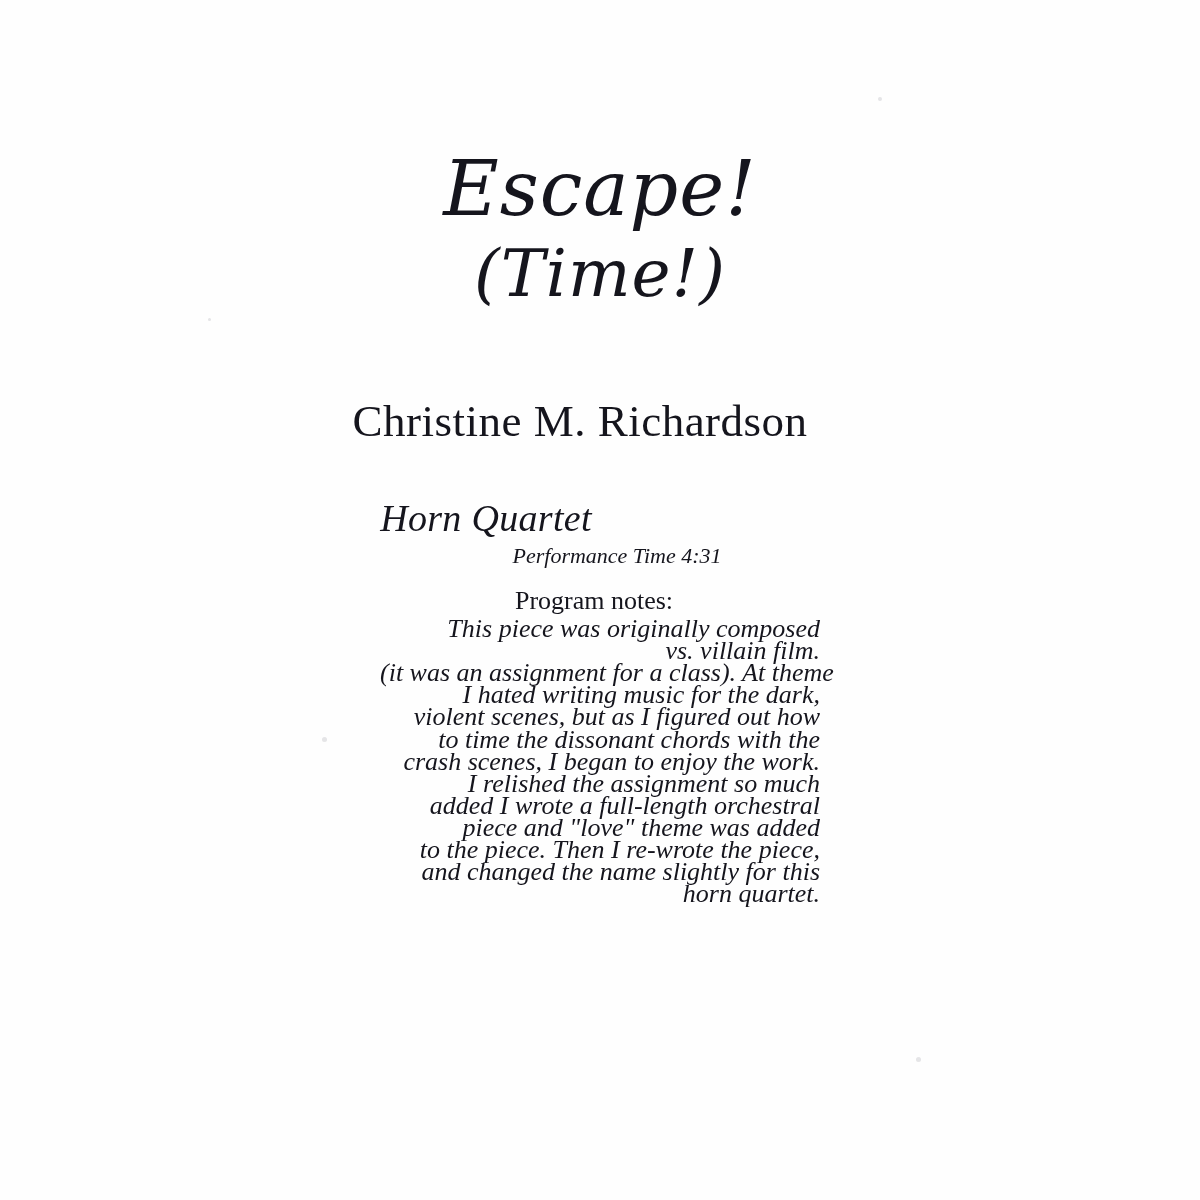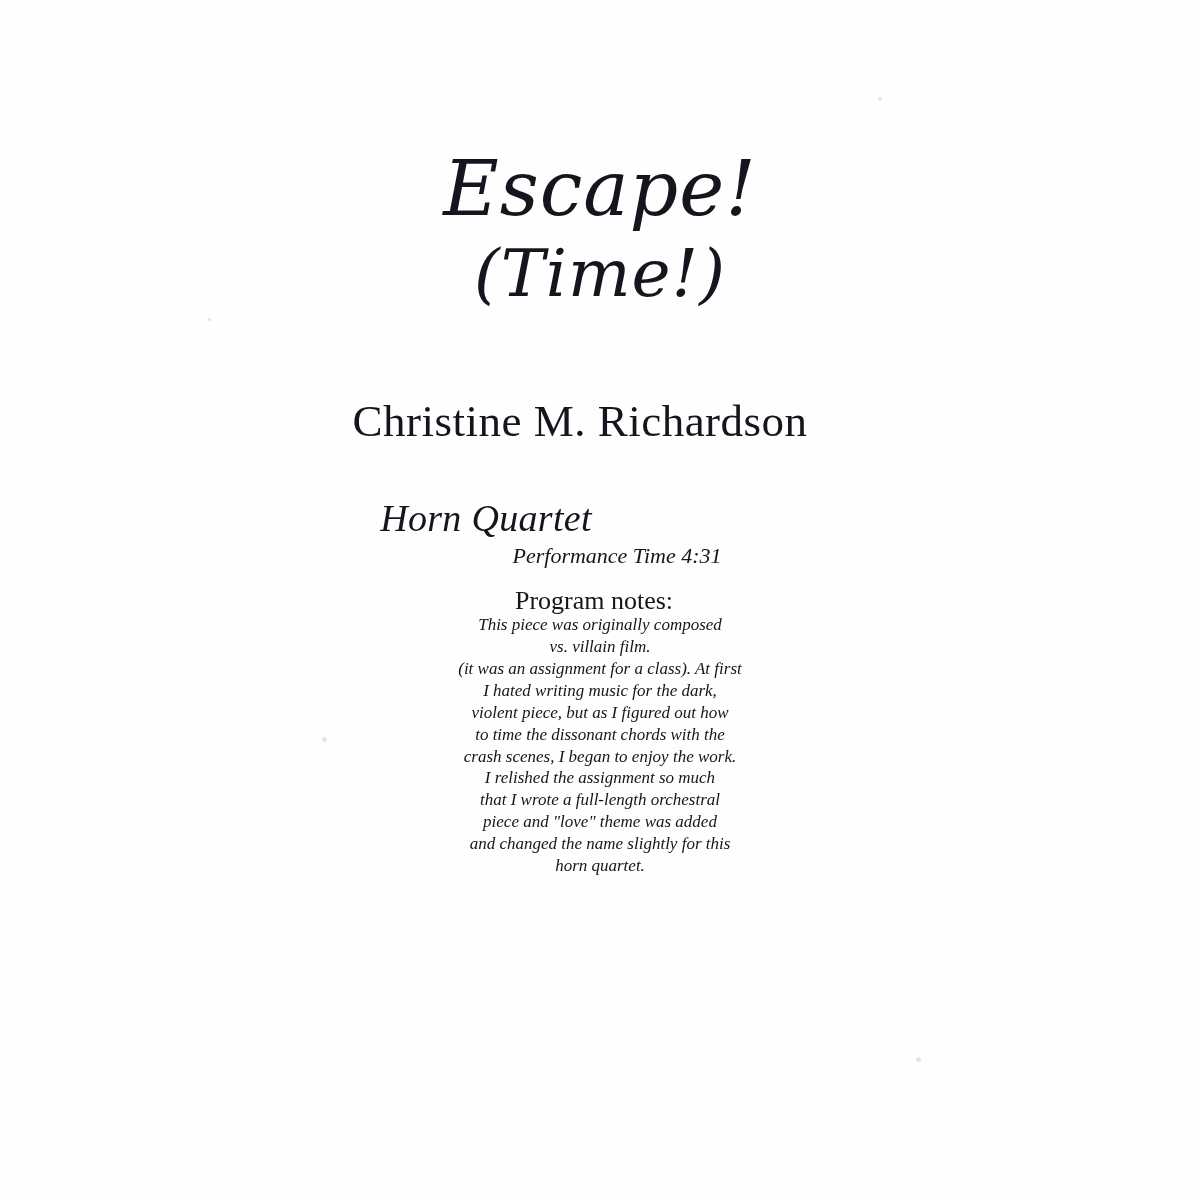--- a/index.html
+++ b/index.html
@@ -91,24 +91,24 @@
     text-align: center;
     font-family: "Liberation Serif", serif;
     font-size: 26px;
     color: #15151d;
   }
   .notes-body {
     position: absolute;
     top: 616px;
     left: 380px;
     width: 440px;
-    text-align: center;
+    text-align: right;
     font-family: "Liberation Serif", serif;
     font-style: italic;
-    font-size: 17px;
+    font-size: 26px;
     line-height: 1.0;
     color: #15151d;
   }
   .notes-body .line {
     display: block;
     white-space: nowrap;
     margin-bottom: 0.02em;
     height: 21.6px;
   }
 </style>
@@ -131,25 +131,26 @@
 
   <div class="instrumentation">Horn Quartet</div>
 
   <div class="perf-time">Performance Time 4:31</div>
 
   <div class="notes-heading">Program notes:</div>
 
   <div class="notes-body">
     <span class="line">This piece was originally composed</span>
     <span class="line">vs. villain film.</span>
-    <span class="line">(it was an assignment for a class). At first</span>
+    <span class="line">(it was an assignment for a class). At theme</span>
     <span class="line">I hated writing music for the dark,</span>
-    <span class="line">violent piece, but as I figured out how</span>
+    <span class="line">violent scenes, but as I figured out how</span>
     <span class="line">to time the dissonant chords with the</span>
     <span class="line">crash scenes, I began to enjoy the work.</span>
     <span class="line">I relished the assignment so much</span>
-    <span class="line">that I wrote a full-length orchestral</span>
+    <span class="line">added I wrote a full-length orchestral</span>
     <span class="line">piece and "love" theme was added</span>
+    <span class="line">to the piece.  Then I re-wrote the piece,</span>
     <span class="line">and changed the name slightly for this</span>
     <span class="line">horn quartet.</span>
   </div>
 
 </div>
 
 </body></html>

